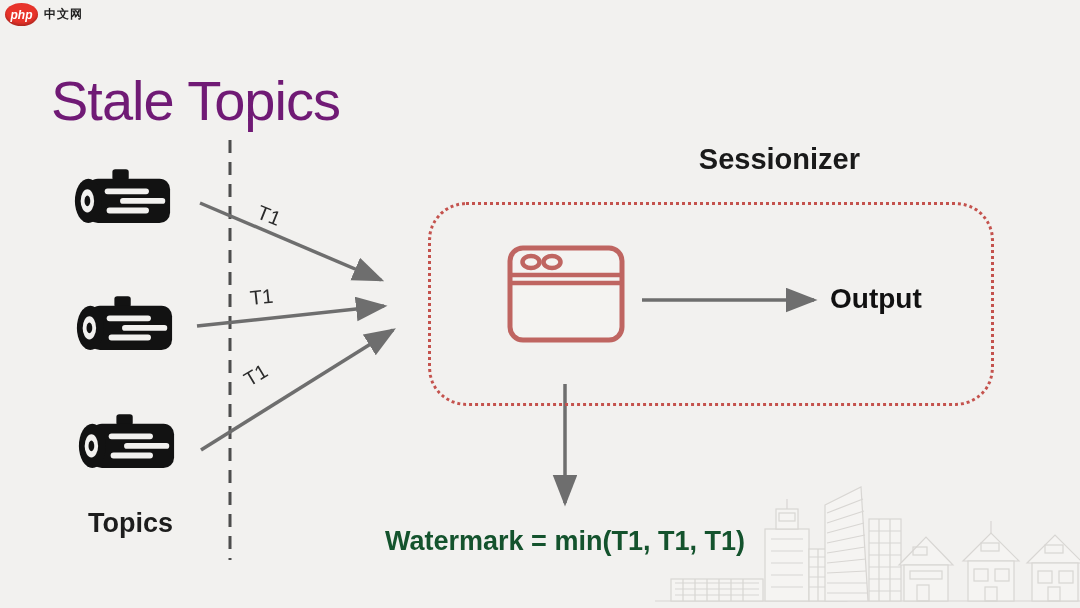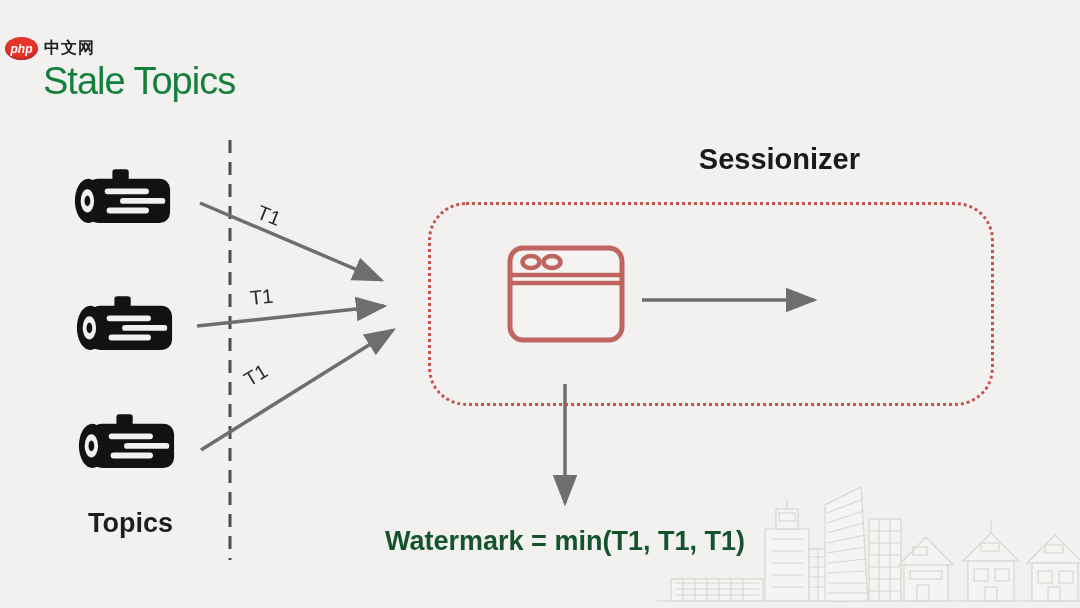--- a/index.html
+++ b/index.html
@@ -2,32 +2,32 @@
 <html><head>
 <meta charset="utf-8">
 <style>
   html,body{margin:0;padding:0;}
   body{font-family:"Liberation Sans","DejaVu Sans",sans-serif;}
   .slide{
     position:relative;width:1080px;height:608px;
     background:#f2f1ef;overflow:hidden;
   }
   
-  .logo{position:absolute;left:5px;top:3px;display:flex;align-items:center;gap:6px;margin-top:34px;}
+  .logo{position:absolute;left:5px;top:3px;display:flex;align-items:center;gap:6px;}
   .logo-badge{
     display:inline-flex;align-items:center;justify-content:center;
     width:33px;height:23px;background:#e8332a;border-radius:50%;
     color:#fff;font-size:12px;font-weight:bold;font-style:italic;
     box-shadow:inset 0 -2px 3px rgba(0,0,0,.25);
   }
-  .logo-site{font-size:16px;font-weight:bold;color:#1f1f1f;letter-spacing:1px;}
+  .logo-site{font-size:12px;font-weight:bold;color:#1f1f1f;letter-spacing:1px;}
   
   .title{
-    position:absolute;left:35px;top:52px;margin:8px;
-    font-size:38px;font-weight:500;color:#15803d;letter-spacing:-1px;
+    position:absolute;left:35px;top:52px;margin:16px;
+    font-size:56px;font-weight:500;color:#701a75;letter-spacing:-1px;
   }
   
   .overlay{position:absolute;left:0;top:0;width:1080px;height:608px;}
   
   .log{position:absolute;width:100px;height:60px;}
   .log1{left:72px;top:168px;}
   .log2{left:74px;top:295px;}
   .log3{left:76px;top:413px;}
   
   .t1{
@@ -133,20 +133,21 @@
   <div class="window-icon">
     <svg viewBox="0 0 120 100" width="120" height="100">
       <rect x="4" y="4" width="112" height="92" rx="13" fill="#f4f3f1" stroke="#bf6561" stroke-width="5"></rect>
       <line x1="4" y1="31" x2="116" y2="31" stroke="#bf6561" stroke-width="4.5"></line>
       <line x1="4" y1="39" x2="116" y2="39" stroke="#bf6561" stroke-width="4.5"></line>
       <ellipse cx="25" cy="18" rx="8.5" ry="6" fill="none" stroke="#bf6561" stroke-width="4.5"></ellipse>
       <ellipse cx="46" cy="18" rx="8.5" ry="6" fill="none" stroke="#bf6561" stroke-width="4.5"></ellipse>
     </svg>
   </div>
 
+  <div class="output-label">Output</div>
 
   <div class="watermark">Watermark = min(T1, T1, T1)</div>
 
   <svg class="skyline" viewBox="0 0 425 165" fill="none" stroke="#d8d6d3" stroke-width="1.2">
     <line x1="0" y1="158" x2="425" y2="158"></line>
 
     <rect x="16" y="136" width="92" height="22" fill="#f5f4f2"></rect>
     <path d="M20 140 H104 M20 146 H104 M20 152 H104"></path>
     <path d="M28 136 V158 M40 136 V158 M52 136 V158 M64 136 V158 M76 136 V158 M88 136 V158"></path>
 

